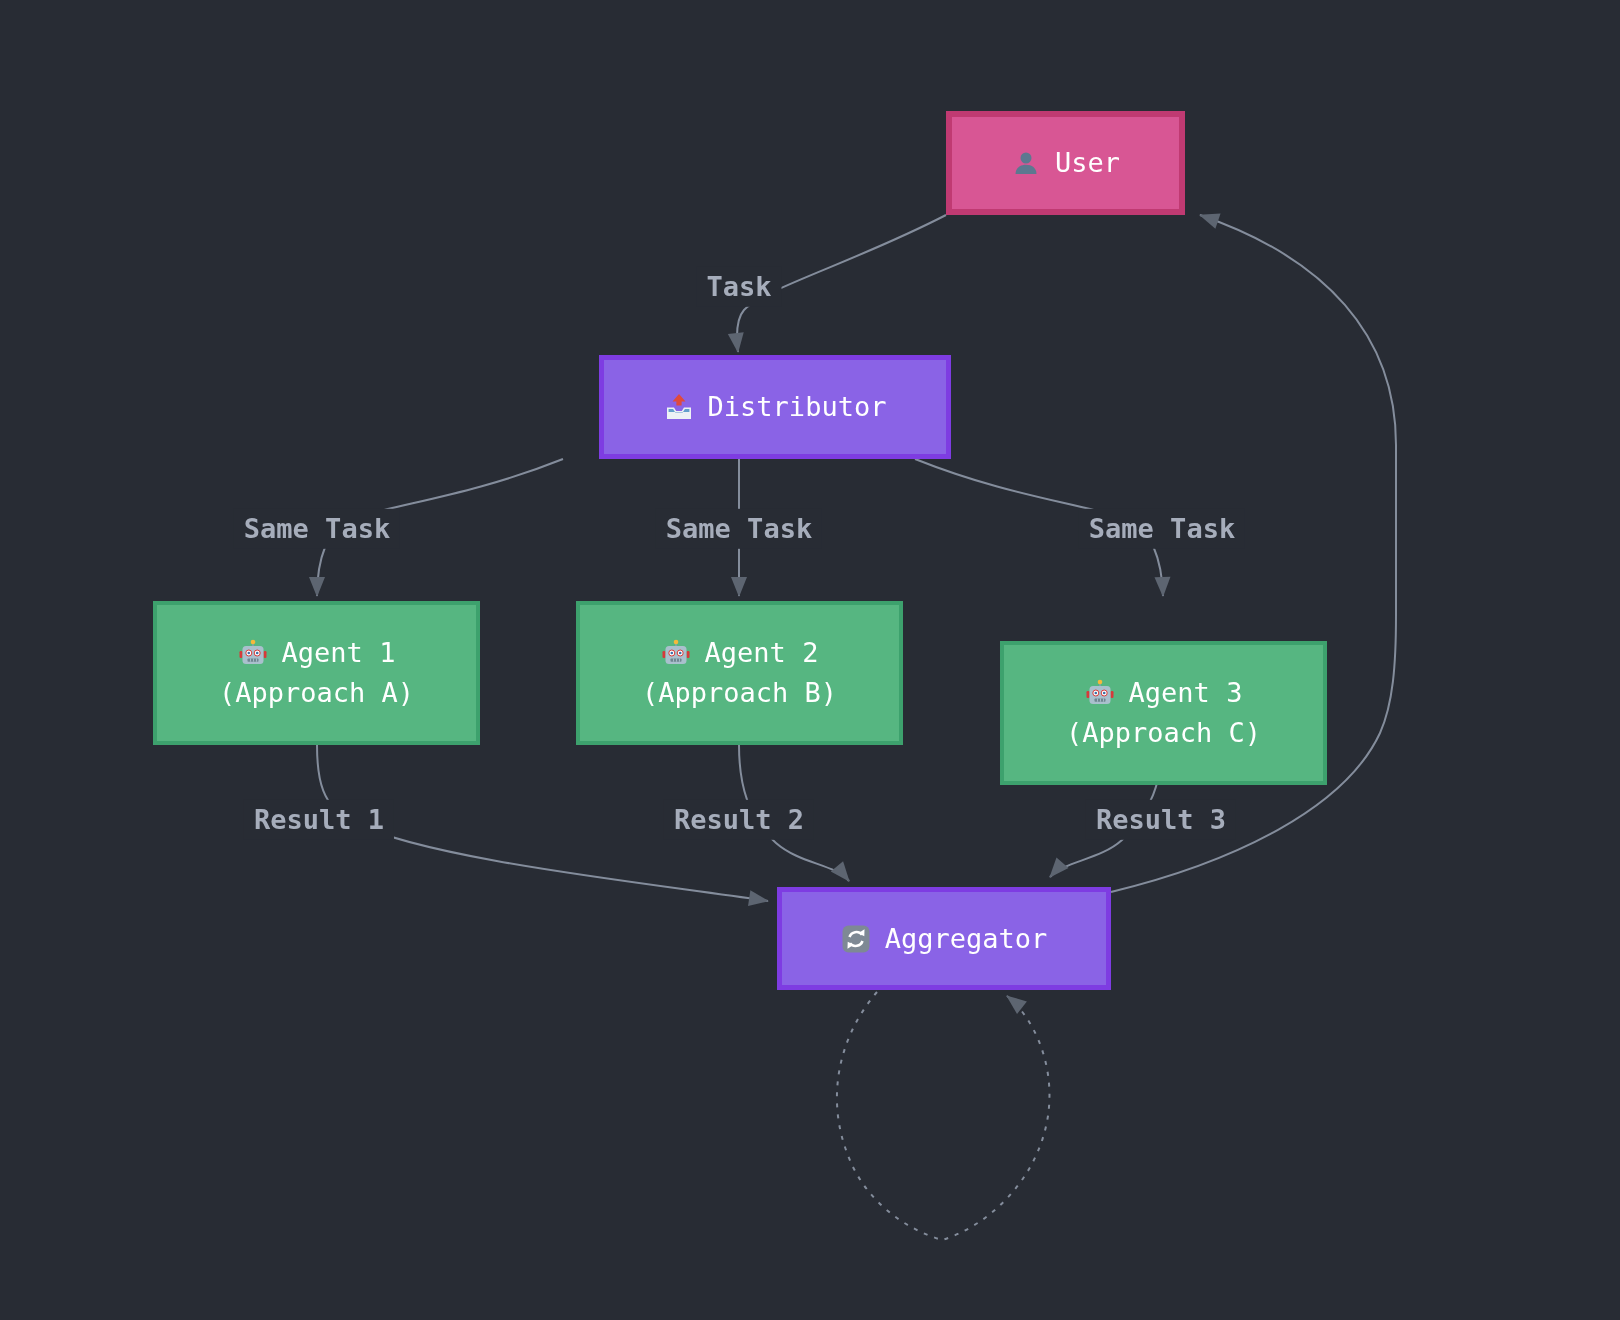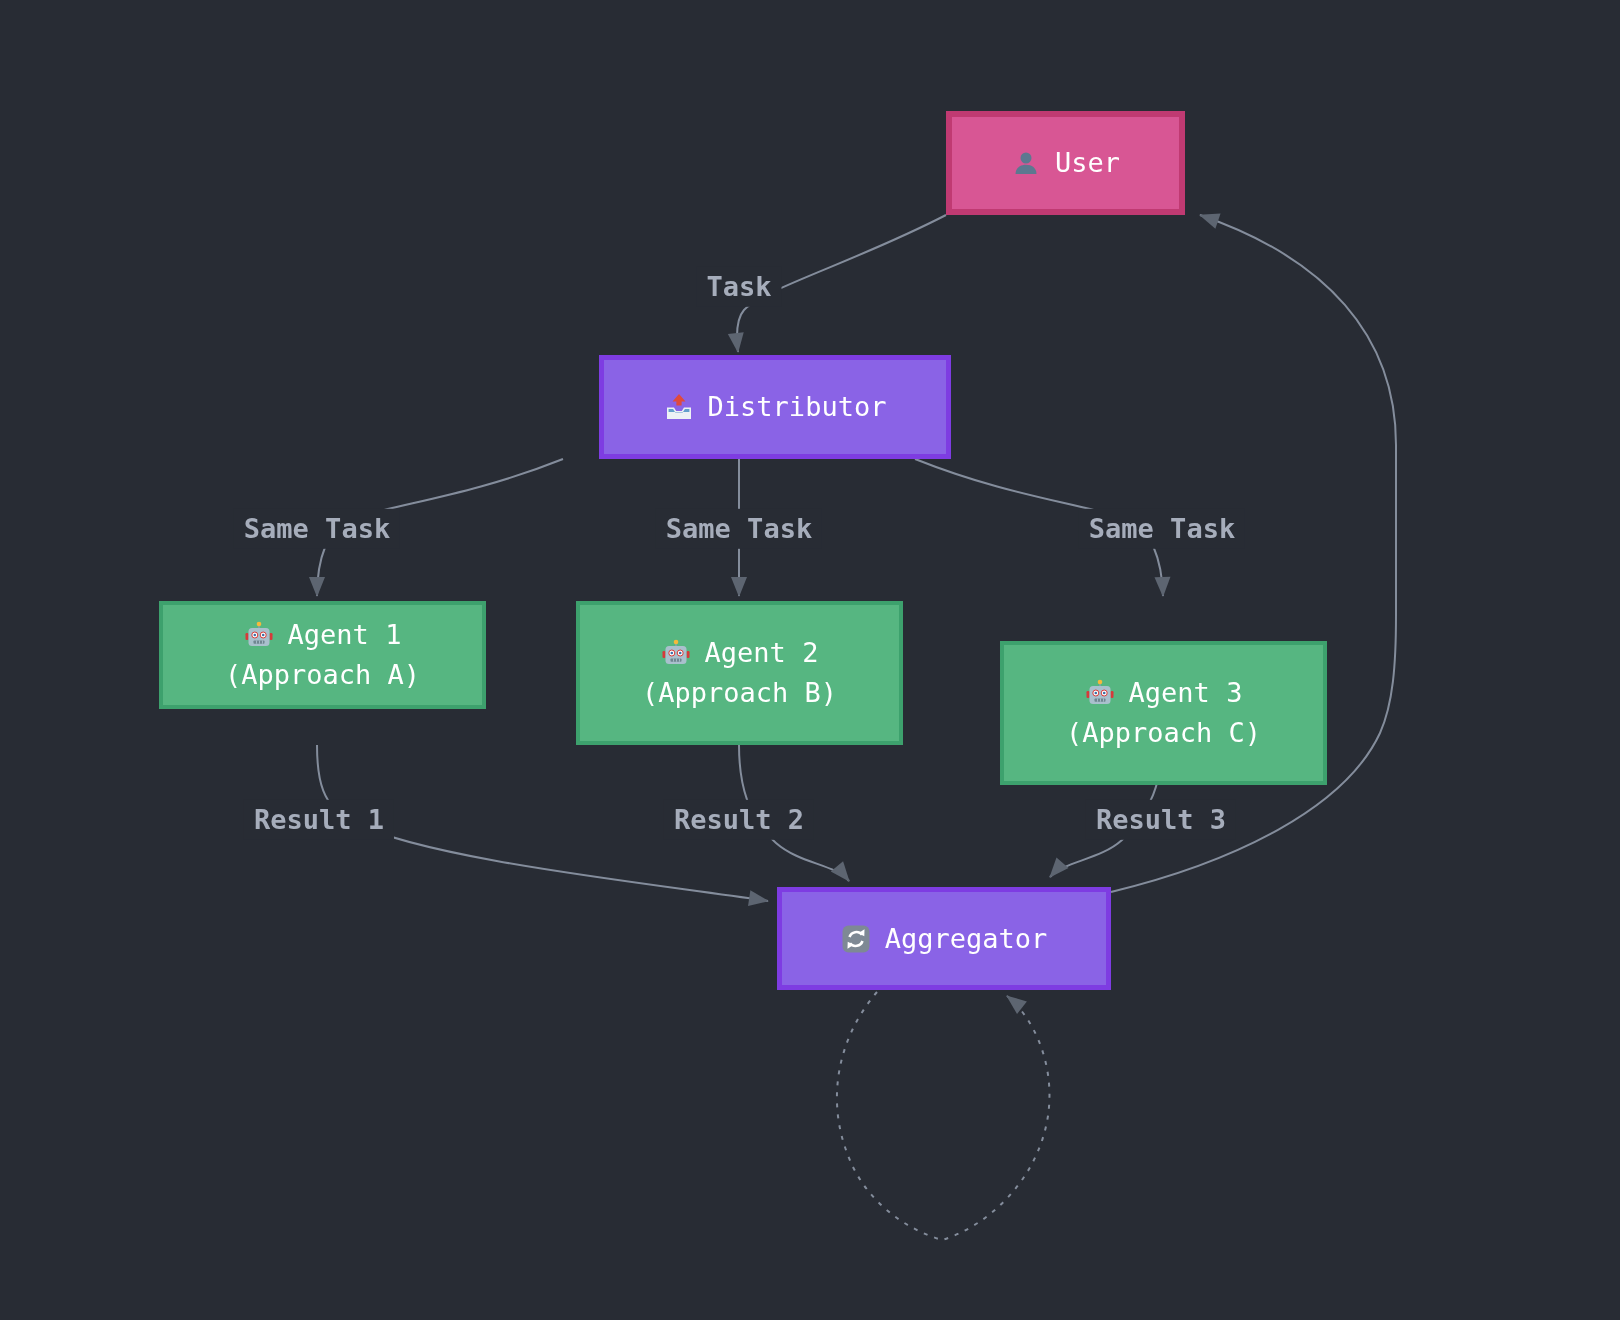--- a/index.html
+++ b/index.html
@@ -27,22 +27,22 @@
     color:var(--node-text,#ffffff); font-size:27px; line-height:40px; white-space:nowrap;
   }
   .node .row { display:flex; align-items:center; gap:14px; }
   .node .icon { display:inline-flex; }
   .node .icon svg { display:block; }
 
   #node-user        { left:946px;  top:111px; width:239px; height:104px;
                       background:var(--user-fill,#d85694);  border:6px solid var(--user-border,#c03a72); }
   #node-distributor { left:563px;  top:355px; width:352px; height:104px;
                       background:var(--purple-fill,#8a63e6); border:5px solid var(--purple-border,#7e3ce2);margin-left:36px; }
-  #node-agent1      { left:153px;  top:601px; width:327px; height:108px;
-                      background:var(--green-fill,#56b681);  border:4px solid var(--green-border,#3da16d);margin-left:6px; }
+  #node-agent1      { left:153px;  top:601px; width:327px; height:144px;
+                      background:var(--green-fill,#56b681);  border:4px solid var(--green-border,#3da16d); }
   #node-agent2      { left:576px;  top:601px; width:327px; height:144px;
                       background:var(--green-fill,#56b681);  border:4px solid var(--green-border,#3da16d); }
   #node-agent3      { left:1000px; top:601px; width:327px; height:144px;
                       background:var(--green-fill,#56b681);  border:4px solid var(--green-border,#3da16d);margin-top:40px; }
   #node-aggregator  { left:777px;  top:887px; width:334px; height:103px;
                       background:var(--purple-fill,#8a63e6); border:5px solid var(--purple-border,#7e3ce2);text-align:right; }
 
   #lbl-task         { left:739px;  top:287px; }
   #lbl-same-task-1  { left:317px;  top:529px; }
   #lbl-same-task-2  { left:739px;  top:529px; }

